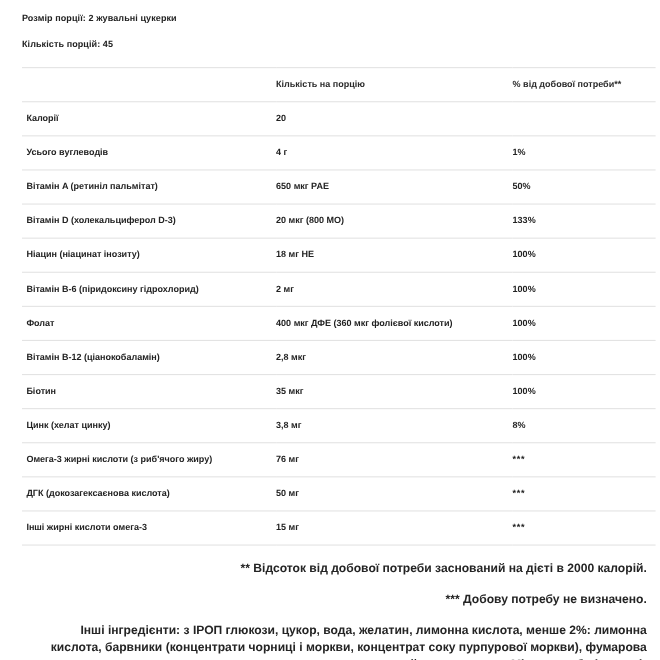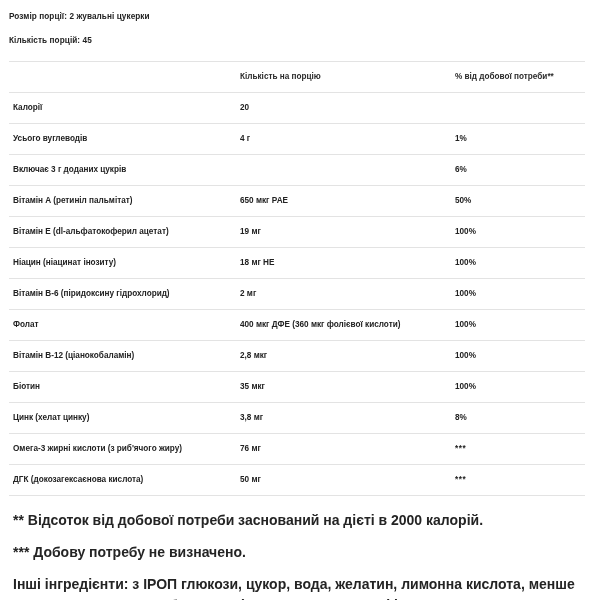--- a/index.html
+++ b/index.html
@@ -13,21 +13,21 @@
   }
   body {
     font-family: "Liberation Sans", sans-serif;
     font-size: 8.2px;
     color: #2b2b2b;
     -webkit-font-smoothing: antialiased;
   }
   .page {
     width: 600px;
     height: 600px;
-    padding: 9px 12px 0 9px;
+    padding: 9px 12px 0 20px;
     position: relative;
     overflow: hidden;
   }
 
   
   .serving-info {
     margin: 0;
   }
   .serving-line {
     font-weight: bold;
@@ -84,25 +84,26 @@
     letter-spacing: 0.6px;
   }
 
   
   .notes {
     margin-top: 14px;
     padding-left: 4px;
   }
   .note {
     font-weight: bold;
-    font-size: 14px;
+    font-size: 11px;
     line-height: 1.45;
     color: #242424;
     margin: 0 0 12px 0;
     max-width: 574px;
+    text-align: right;
   }
   .note.tight { margin-bottom: 12px; }
   .note.para { margin-bottom: 13px; }
   .note:last-child { margin-bottom: 0; }
 </style>
 </head>
 <body>
 
 <div class="page">
 
@@ -124,33 +125,28 @@
           <td class="col-name">Калорії</td>
           <td class="col-amount">20</td>
           <td class="col-dv"></td>
         </tr>
         <tr>
           <td class="col-name">Усього вуглеводів</td>
           <td class="col-amount">4 г</td>
           <td class="col-dv">1%</td>
         </tr>
         <tr>
-          <td class="col-name">Включає 3 г доданих цукрів</td>
-          <td class="col-amount"></td>
-          <td class="col-dv">6%</td>
-        </tr>
-        <tr>
           <td class="col-name">Вітамін A (ретиніл пальмітат)</td>
           <td class="col-amount">650 мкг PAE</td>
           <td class="col-dv">50%</td>
         </tr>
         <tr>
-          <td class="col-name">Вітамін E (dl-альфатокоферил ацетат)</td>
-          <td class="col-amount">19 мг</td>
-          <td class="col-dv">100%</td>
+          <td class="col-name">Вітамін D (холекальциферол D-3)</td>
+          <td class="col-amount">20 мкг (800 МО)</td>
+          <td class="col-dv">133%</td>
         </tr>
         <tr>
           <td class="col-name">Ніацин (ніацинат інозиту)</td>
           <td class="col-amount">18 мг НЕ</td>
           <td class="col-dv">100%</td>
         </tr>
         <tr>
           <td class="col-name">Вітамін B-6 (піридоксину гідрохлорид)</td>
           <td class="col-amount">2 мг</td>
           <td class="col-dv">100%</td>
@@ -176,20 +172,25 @@
           <td class="col-dv">8%</td>
         </tr>
         <tr>
           <td class="col-name">Омега-3 жирні кислоти (з риб'ячого жиру)</td>
           <td class="col-amount">76 мг</td>
           <td class="col-dv dots">***</td>
         </tr>
         <tr>
           <td class="col-name">ДГК (докозагексаєнова кислота)</td>
           <td class="col-amount">50 мг</td>
+          <td class="col-dv dots">***</td>
+        </tr>
+        <tr>
+          <td class="col-name">Інші жирні кислоти омега-3</td>
+          <td class="col-amount">15 мг</td>
           <td class="col-dv dots">***</td>
         </tr>
       </tbody>
   </table>
 
   <div class="notes">
     <div class="note tight">** Відсоток від добової потреби заснований на дієті в 2000 калорій.</div>
     <div class="note tight">*** Добову потребу не визначено.</div>
     <div class="note para">Інші інгредієнти: з ІРОП глюкози, цукор, вода, желатин, лимонна кислота, менше 2%: лимонна кислота, барвники (концентрати чорниці і моркви, концентрат соку пурпурової моркви), фумарова кислота, молочна кислота, натуральний ароматизатор. Містить рибу (тунець).</div>
 

